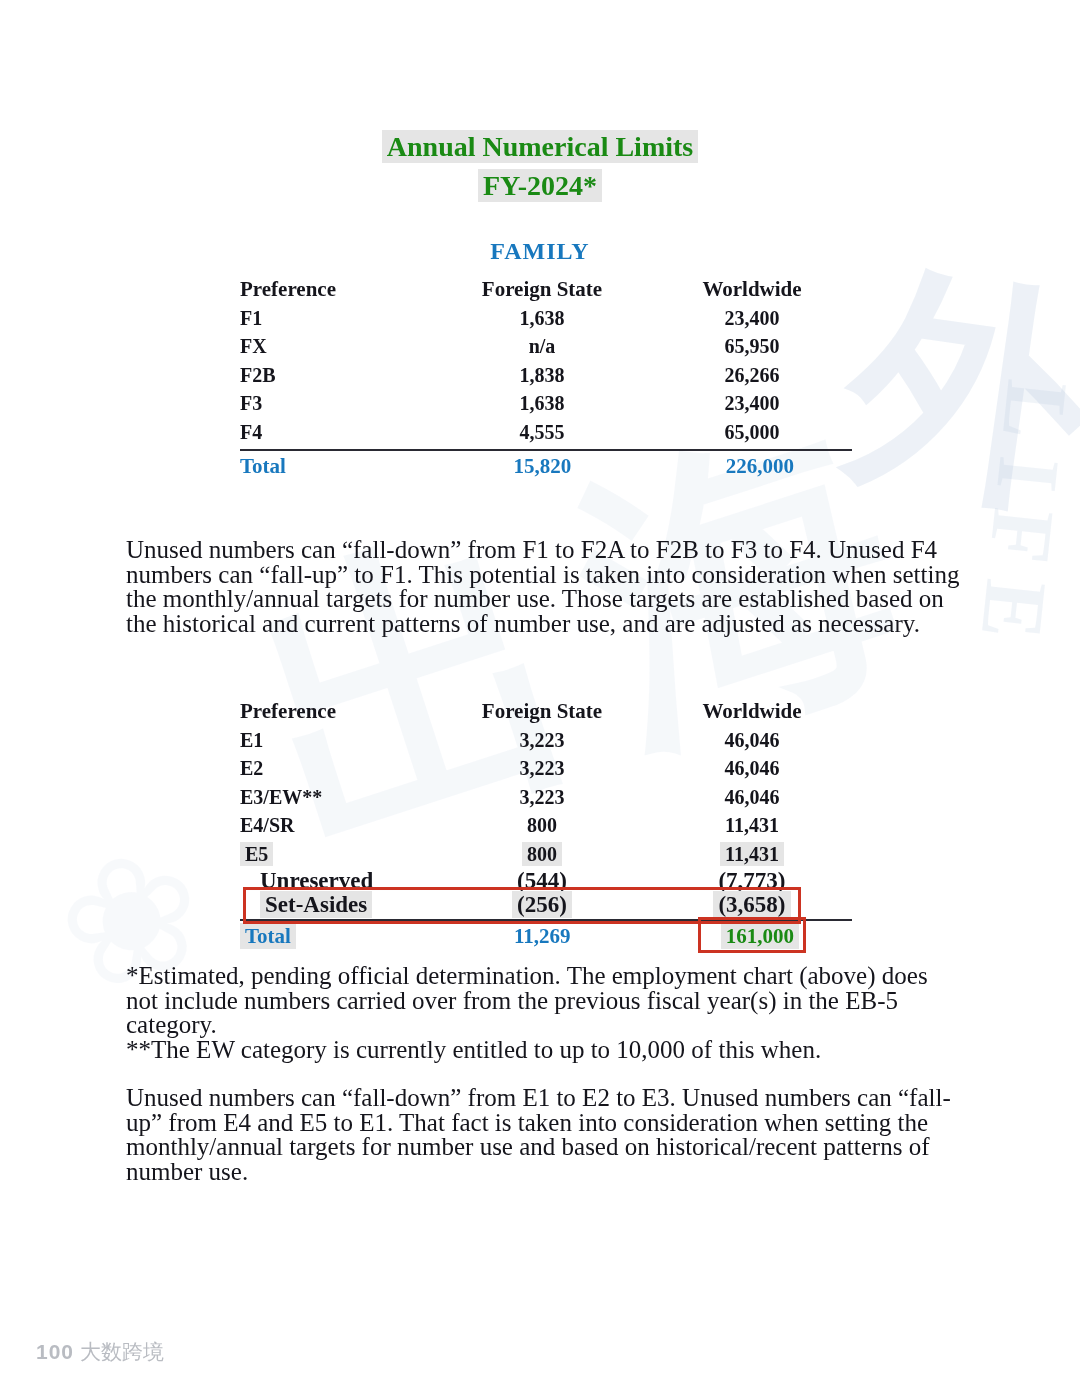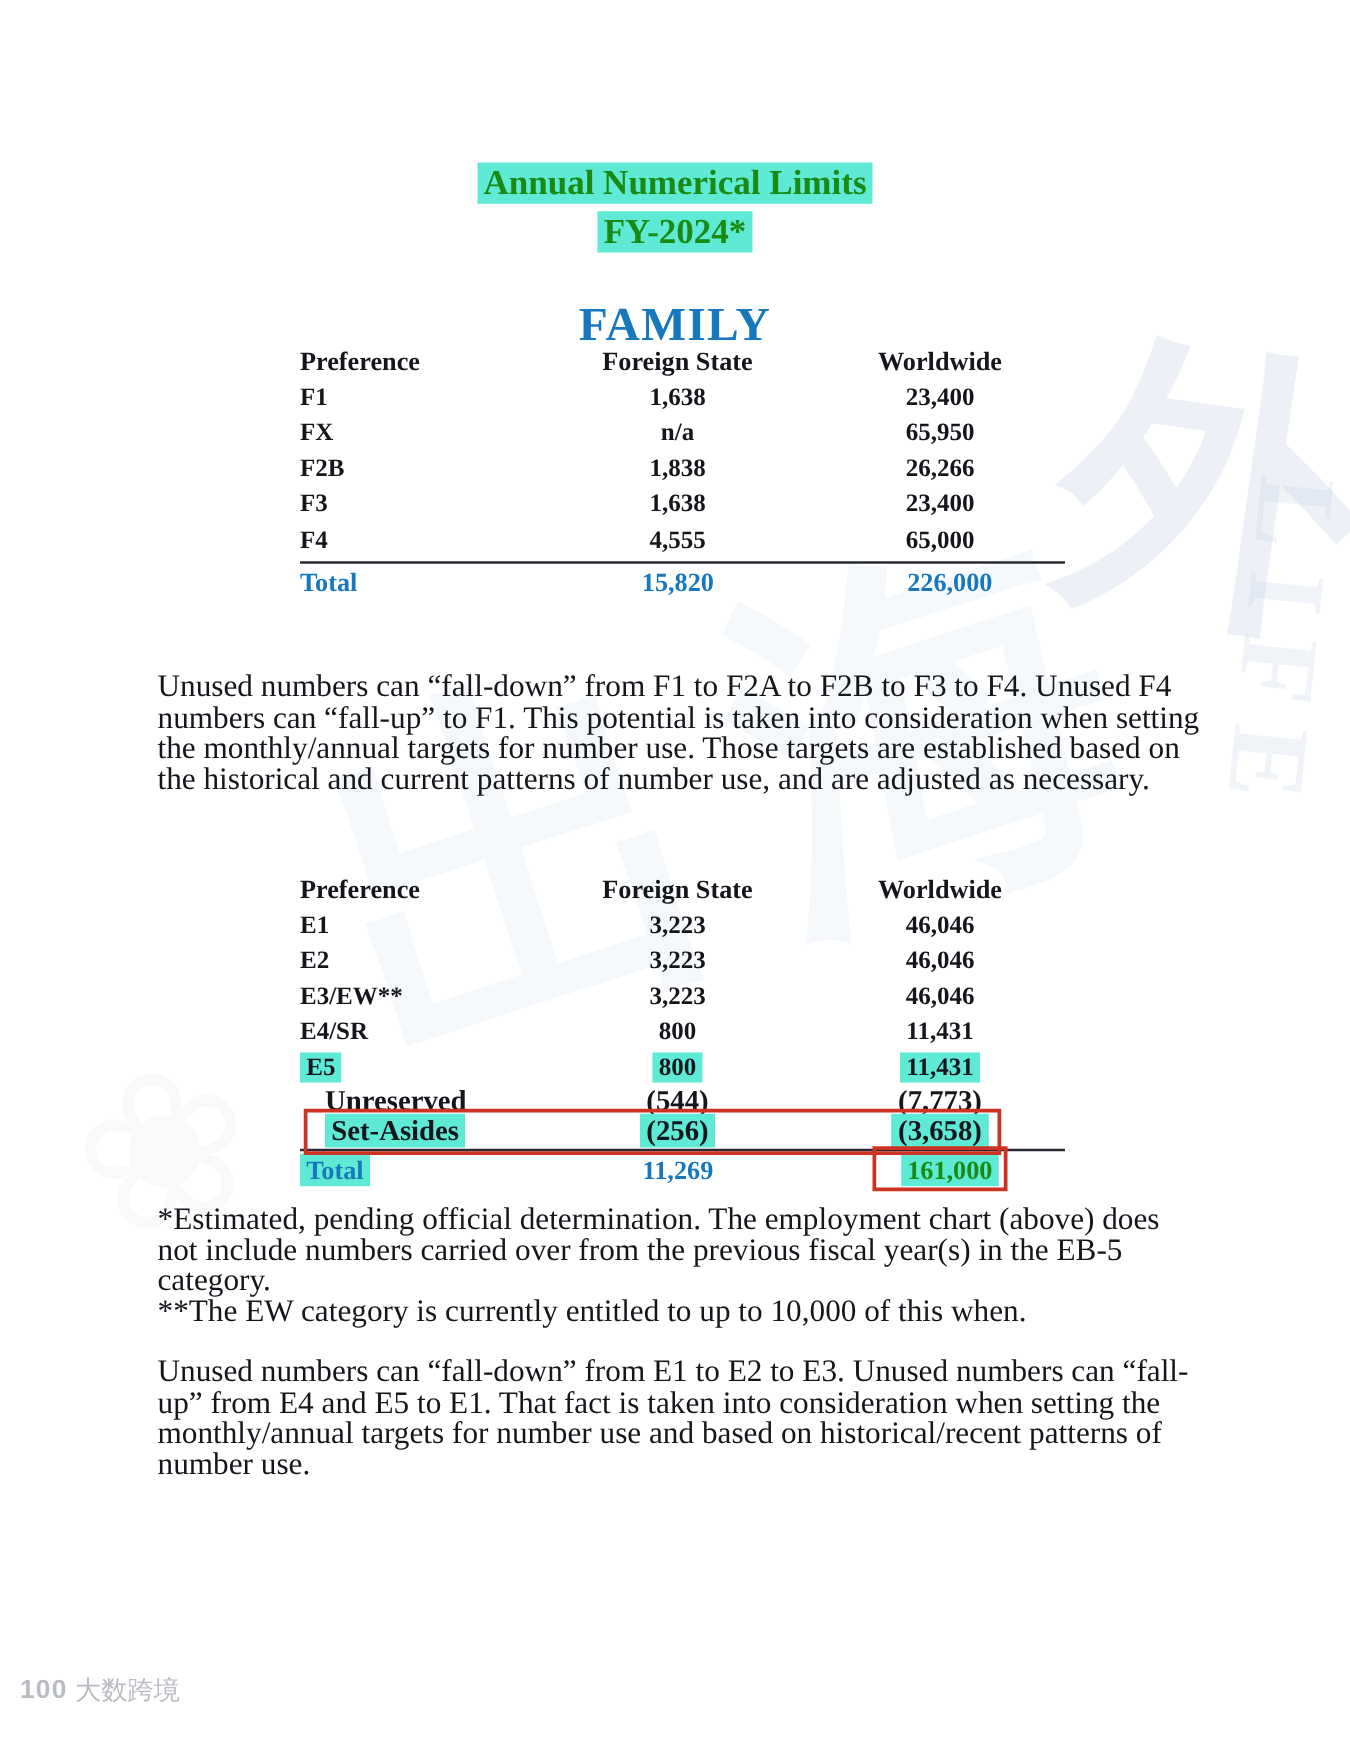--- a/index.html
+++ b/index.html
@@ -13,28 +13,28 @@
     overflow:hidden;
   }
   
   .wm{position:absolute;color:#a8bdd8;pointer-events:none;user-select:none;}
   .wm-corner{top:230px;left:850px;font-size:240px;font-weight:bold;opacity:.20;transform:rotate(8deg);}
   .wm-center{top:430px;left:260px;font-size:300px;font-weight:bold;opacity:.10;transform:rotate(-18deg);letter-spacing:40px;}
   .wm-vertical{top:380px;right:6px;font-size:88px;font-weight:bold;opacity:.16;writing-mode:vertical-rl;letter-spacing:18px;transform:rotate(6deg);}
   .wm-flourish{top:820px;left:60px;font-size:170px;opacity:.08;transform:rotate(-15deg);}
   
   .center-line{position:absolute;left:0;width:100%;text-align:center;}
-  .hl{background:#5eead4;padding:1px 5px;}
+  .hl{background:#e5e5e5;padding:1px 5px;}
   .green{color:#1a8a14;}
   .blue{color:#1878be;}
   .title1{top:131px;font-size:28px;font-weight:bold;}
   .title2{top:170px;font-size:28px;font-weight:bold;}
   .fam-head{top:238px;}
   .emp-head{top:660px;}
-  .section-head{font-size:38px;font-weight:bold;color:#1878be;letter-spacing:1px;}
+  .section-head{font-size:24px;font-weight:bold;color:#1878be;letter-spacing:1px;}
   
   .tbl{position:absolute;left:240px;width:612px;}
   .fam-tbl{top:274px;}
   .emp-tbl{top:696px;}
   .trow{display:flex;height:28.5px;align-items:center;font-size:20px;font-weight:bold;}
   .thead{height:30px;font-size:21px;}
   .total-row{height:30px;font-size:21px;gap:24px;}
   .sub{height:24px;font-size:23px;}
   .sub .c1{padding-left:20px;box-sizing:border-box;}
   .c1{width:192px;text-align:left;}
@@ -46,21 +46,21 @@
   .fam-note{top:538px;}
   .fn1{top:964px;}
   .fn2{top:1038px;}
   .emp-note{top:1086px;}
   
   .redbox{position:absolute;border:3px solid #cc3322;background:transparent;}
   .redbox-setasides{left:243px;top:887px;width:552px;height:31px;}
   .redbox-total{left:698px;top:917px;width:102px;height:30px;}
   
   .logo{position:absolute;left:16px;top:1338px;color:#b9bcc2;font-size:21px;font-family:"Liberation Sans",sans-serif;display:flex;align-items:center;gap:6px;}
-  .logo-mark{font-weight:bold;letter-spacing:1px;border-radius:4px;}
+  .logo-mark{font-weight:bold;letter-spacing:1px;border-radius:4px;margin-left:20px;}
 </style>
 </head>
 <body>
 
 <div class="page">
 
   <div class="wm wm-corner">外</div>
   <div class="wm wm-center">出海</div>
   <div class="wm wm-vertical">LIFE</div>
   <div class="wm wm-flourish">❀</div>

